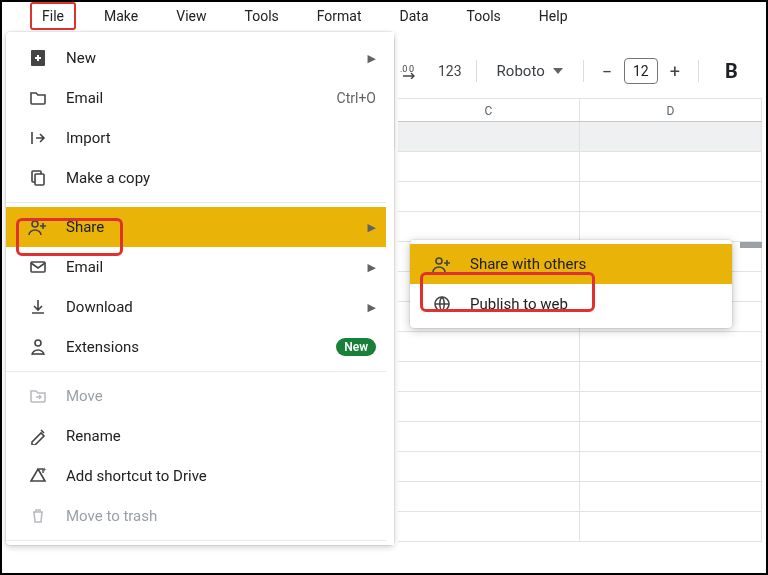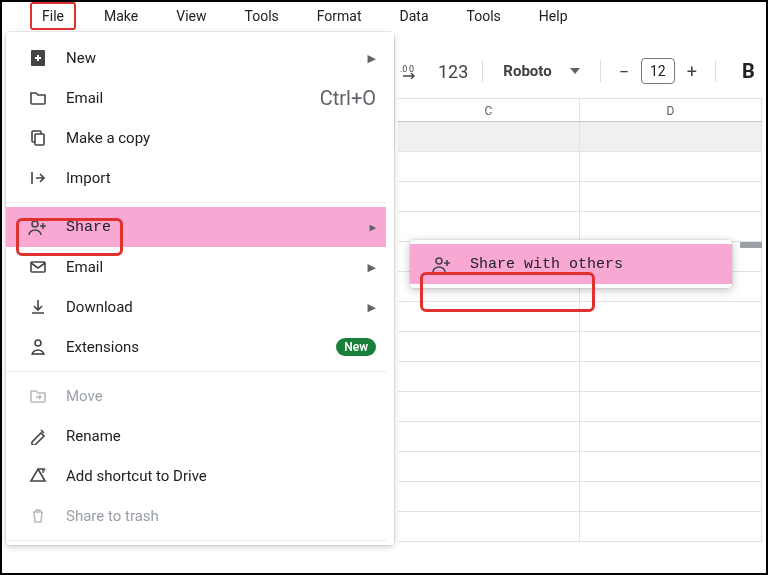--- a/index.html
+++ b/index.html
@@ -2,38 +2,38 @@
 <html><head>
 <meta charset="utf-8">
 <style>
   * { box-sizing: border-box; margin: 0; padding: 0; }
   body { font-family: "Google Sans", Roboto, Arial, sans-serif; font-size: 14px; color: #202124; background: #fff; width: 768px; height: 575px; position: relative; border: 2px solid #000; overflow: hidden; }
   .menubar { display: flex; align-items: center; height: 26px; padding: 2px 4px 0 4px; gap: 18px; margin-left: 24px; }
   .menubar-item { padding: 4px 10px; cursor: pointer; font-size: 14px; color: #202124; }
   .hl-red { border: 2.5px solid #e03131; border-radius: 3px; }
   .toolbar { position: absolute; top: 56px; left: 396px; right: 4px; display: flex; align-items: center; gap: 14px; }
   .toolbar .dec { width: 26px; height: 26px; display: flex; align-items: center; justify-content: center; color: #444; }
-  .toolbar .num-label { font-size: 18px; color: #444; }
-  .font-select { display: flex; align-items: center; gap: 18px; font-size: 15px; color: #3c4043; padding: 0 6px; font-weight: bold; }
+  .toolbar .num-label { font-size: 14px; color: #444; }
+  .font-select { display: flex; align-items: center; gap: 8px; font-size: 15px; color: #3c4043; padding: 0 6px; }
   .font-size-group { display: flex; align-items: center; gap: 8px; }
   .font-size-box { border: 1px solid #747775; border-radius: 4px; padding: 4px 8px; font-size: 14px; min-width: 18px; text-align: center; }
   .pm-btn { font-size: 18px; color: #444; padding: 0 4px; }
   .bold-b { font-size: 20px; font-weight: 700; color: #202124; padding-left: 12px; }
   .divider-v { width: 1px; height: 22px; background: #dadce0; }
   .dropdown { position: absolute; top: 30px; left: 4px; width: 388px; background: #fff; border-radius: 4px; box-shadow: 0 2px 6px rgba(0,0,0,.2), 0 0 0 1px rgba(0,0,0,.06); padding: 6px 0 0 0; }
   .dropdown::after { content:""; position:absolute; top:0; right:0; width:8px; height:100%; background:#fff; }
   .scrollbar-thumb { position:absolute; top:6px; right:-1px; width:6px; height:110px; background:#cfcfcf; border-radius:3px; }
   .menu-item { display: flex; align-items: center; height: 40px; padding: 0 18px 0 22px; gap: 18px; cursor: pointer; }
   .menu-item .icon { width: 20px; height: 20px; flex-shrink: 0; color: #444; display: flex; align-items: center; justify-content: center; }
   .menu-item .icon.disabled { color: #b8bbbf; }
   .menu-label { flex: 1; font-size: 15px; color: #202124; }
   .menu-label.disabled { color: #9aa0a6; }
-  .menu-shortcut { color: #5f6368; font-size: 20px; }
+  .menu-shortcut { color: #5f6368; font-size: 14px; }
   .menu-arrow { color: #5f6368; font-size: 11px; }
-  .menu-item.hover { background: #f9a8d4; font-family: Liberation Mono, monospace; }
+  .menu-item.hover { background: #eab308; }
   .menu-sep { height: 1px; background: #e8eaed; margin: 4px 0; }
   .badge-new { background: #188038; color: #fff; font-size: 12px; font-weight: 600; padding: 2px 8px; border-radius: 10px; }
   .hl-share { position: absolute; left: 14px; top: 216px; width: 107px; height: 38px; border: 3px solid #e03131; border-radius: 6px; pointer-events: none; }
   .submenu { position: absolute; top: 238px; left: 408px; width: 322px; background: #fff; border-radius: 4px; box-shadow: 0 2px 10px rgba(0,0,0,.25), 0 0 0 1px rgba(0,0,0,.05); padding: 4px 0; }
   .hl-publish { position: absolute; left: 418px; top: 270px; width: 175px; height: 40px; border: 3px solid #e03131; border-radius: 6px; pointer-events: none; }
   .sheet-area { position: absolute; top: 96px; left: 396px; right: 4px; bottom: 4px; }
   .col-headers { display: flex; border-top: 1px solid #e1e3e1; border-bottom: 1px solid #c7c7c7; height: 24px; background: #fff; }
   .col-headers div { flex: 1; border-right: 1px solid #e1e3e1; text-align: center; font-size: 12px; color: #5f6368; line-height: 24px; }
   .rows div.row { height: 30px; border-bottom: 1px solid #e1e3e1; display:flex; }
   .rows div.row span { flex:1; border-right: 1px solid #e1e3e1; }
@@ -170,34 +170,34 @@
           <path d="M2 4h5l2 2h7v8a1 1 0 0 1-1 1H3a1 1 0 0 1-1-1V4z" fill="none" stroke="#444" stroke-width="1.6"></path>
         </svg>
     </span>
     <span class="menu-label">Email</span>
     <span class="menu-shortcut">Ctrl+O</span>
   </div>
 
   <div class="menu-item">
     <span class="icon">
       <svg width="18" height="18" viewBox="0 0 18 18">
+          <path d="M3 15h12M9 3v8M5 7l4-4 4 4" fill="none" stroke="#444" stroke-width="1.6" transform="rotate(90 9 9)"></path>
+        </svg>
+    </span>
+    <span class="menu-label">Import</span>
+  </div>
+
+  <div class="menu-item">
+    <span class="icon">
+      <svg width="18" height="18" viewBox="0 0 18 18">
           <rect x="3" y="2" width="9" height="11" rx="1" fill="none" stroke="#444" stroke-width="1.6"></rect>
           <rect x="6" y="5" width="9" height="11" rx="1" fill="#fff" stroke="#444" stroke-width="1.6"></rect>
         </svg>
     </span>
     <span class="menu-label">Make a copy</span>
-  </div>
-
-  <div class="menu-item">
-    <span class="icon">
-      <svg width="18" height="18" viewBox="0 0 18 18">
-          <path d="M3 15h12M9 3v8M5 7l4-4 4 4" fill="none" stroke="#444" stroke-width="1.6" transform="rotate(90 9 9)"></path>
-        </svg>
-    </span>
-    <span class="menu-label">Import</span>
   </div>
 
   <div class="menu-sep"></div>
 
   <div class="menu-item hover">
     <span class="icon">
       <svg width="20" height="18" viewBox="0 0 20 18">
           <circle cx="7" cy="6" r="3" fill="none" stroke="#444" stroke-width="1.6"></circle>
           <path d="M1 17c0-3 3-5 6-5s6 2 6 5" fill="none" stroke="#444" stroke-width="1.6"></path>
           <path d="M15 5v6M12 8h6" stroke="#444" stroke-width="1.6"></path>
@@ -271,33 +271,42 @@
     </span>
     <span class="menu-label">Add shortcut to Drive</span>
   </div>
 
   <div class="menu-item">
     <span class="icon disabled">
       <svg width="18" height="18" viewBox="0 0 18 18">
           <path d="M4 5h10M7 5V3h4v2M5 5l1 10h6l1-10" fill="none" stroke="currentColor" stroke-width="1.6"></path>
         </svg>
     </span>
-    <span class="menu-label disabled">Share to trash</span>
+    <span class="menu-label disabled">Move to trash</span>
   </div>
   <div class="menu-sep"></div>
 </div>
 
 <div class="hl-share"></div>
 
 <div class="submenu">
   <div class="menu-item hover">
     <span class="icon">
       <svg width="20" height="18" viewBox="0 0 20 18">
           <circle cx="7" cy="6" r="3" fill="none" stroke="#444" stroke-width="1.6"></circle>
           <path d="M1 17c0-3 3-5 6-5s6 2 6 5" fill="none" stroke="#444" stroke-width="1.6"></path>
           <path d="M15 5v6M12 8h6" stroke="#444" stroke-width="1.6"></path>
         </svg>
     </span>
     <span class="menu-label">Share with others</span>
   </div>
+  <div class="menu-item">
+    <span class="icon">
+      <svg width="18" height="18" viewBox="0 0 18 18">
+          <circle cx="9" cy="9" r="7" fill="none" stroke="#444" stroke-width="1.6"></circle>
+          <path d="M2 9h14M9 2c3 3 3 11 0 14M9 2c-3 3-3 11 0 14" fill="none" stroke="#444" stroke-width="1.4"></path>
+        </svg>
+    </span>
+    <span class="menu-label">Publish to web</span>
+  </div>
 </div>
 
 <div class="hl-publish"></div>
 
 </body></html>

